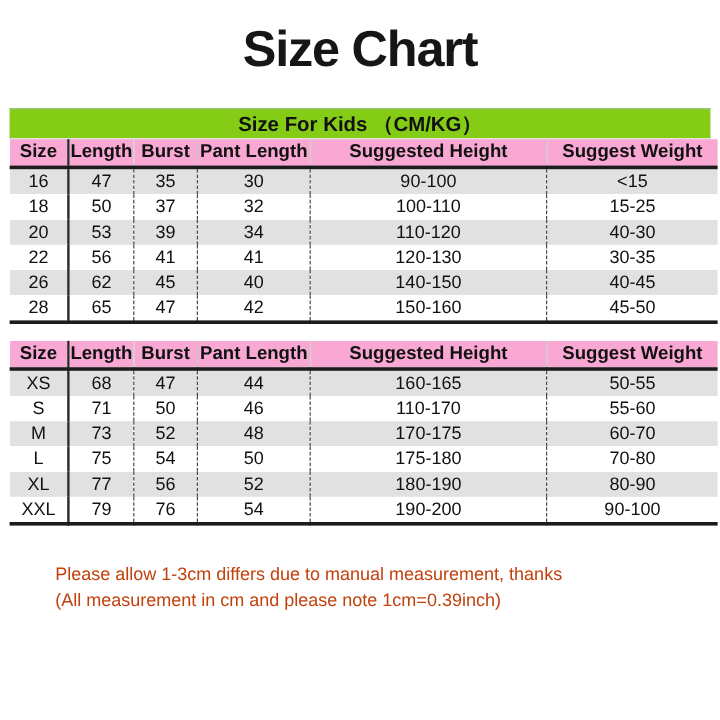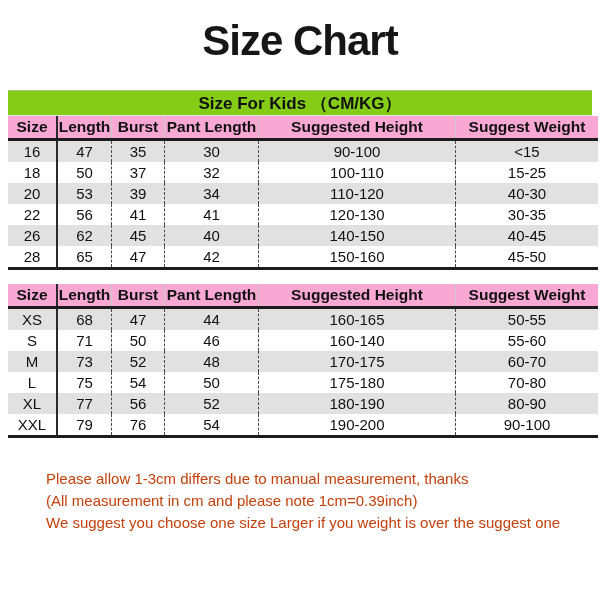--- a/index.html
+++ b/index.html
@@ -199,21 +199,21 @@
             <td>47</td>
             <td>44</td>
             <td>160-165</td>
             <td>50-55</td>
           </tr>
           <tr>
             <td>S</td>
             <td>71</td>
             <td>50</td>
             <td>46</td>
-            <td>160-140</td>
+            <td>110-170</td>
             <td>55-60</td>
           </tr>
           <tr>
             <td>M</td>
             <td>73</td>
             <td>52</td>
             <td>48</td>
             <td>170-175</td>
             <td>60-70</td>
           </tr>
@@ -241,16 +241,15 @@
             <td>190-200</td>
             <td>90-100</td>
           </tr>
         </tbody>
       </table>
   </div>
 
   <div class="notes">
     <p>Please allow 1-3cm differs due to manual measurement, thanks</p>
     <p>(All measurement in cm and please note 1cm=0.39inch)</p>
-    <p>We suggest you choose one size Larger if you weight is over the suggest one</p>
   </div>
 
 </div>
 
 </body></html>

